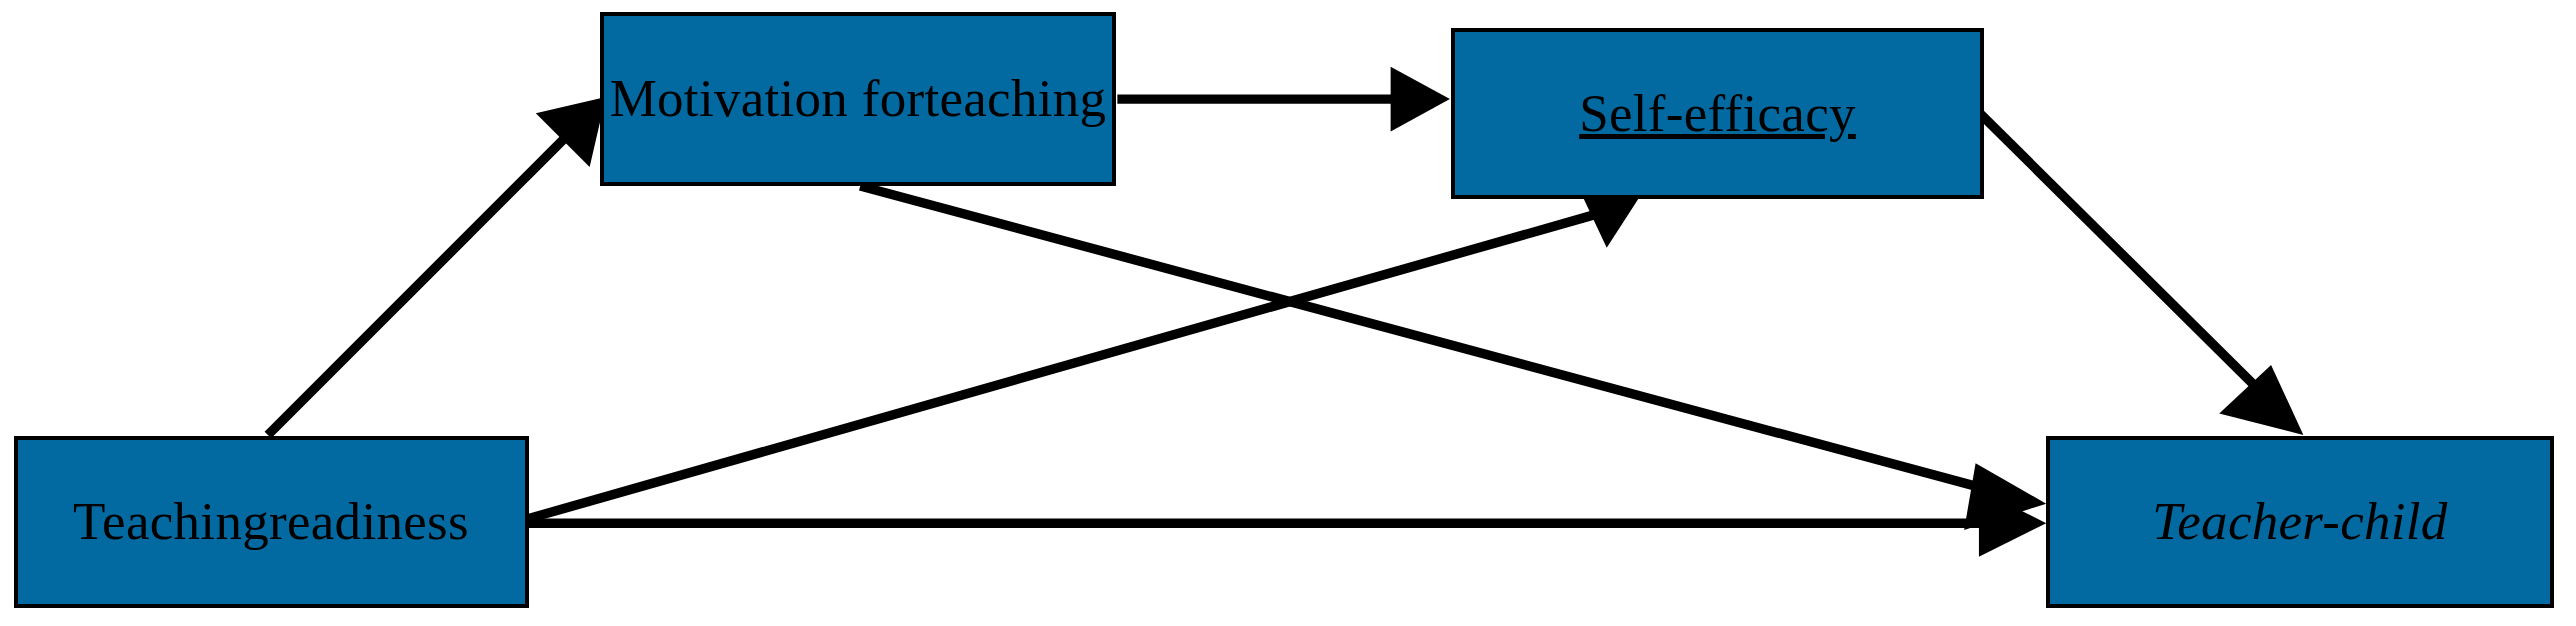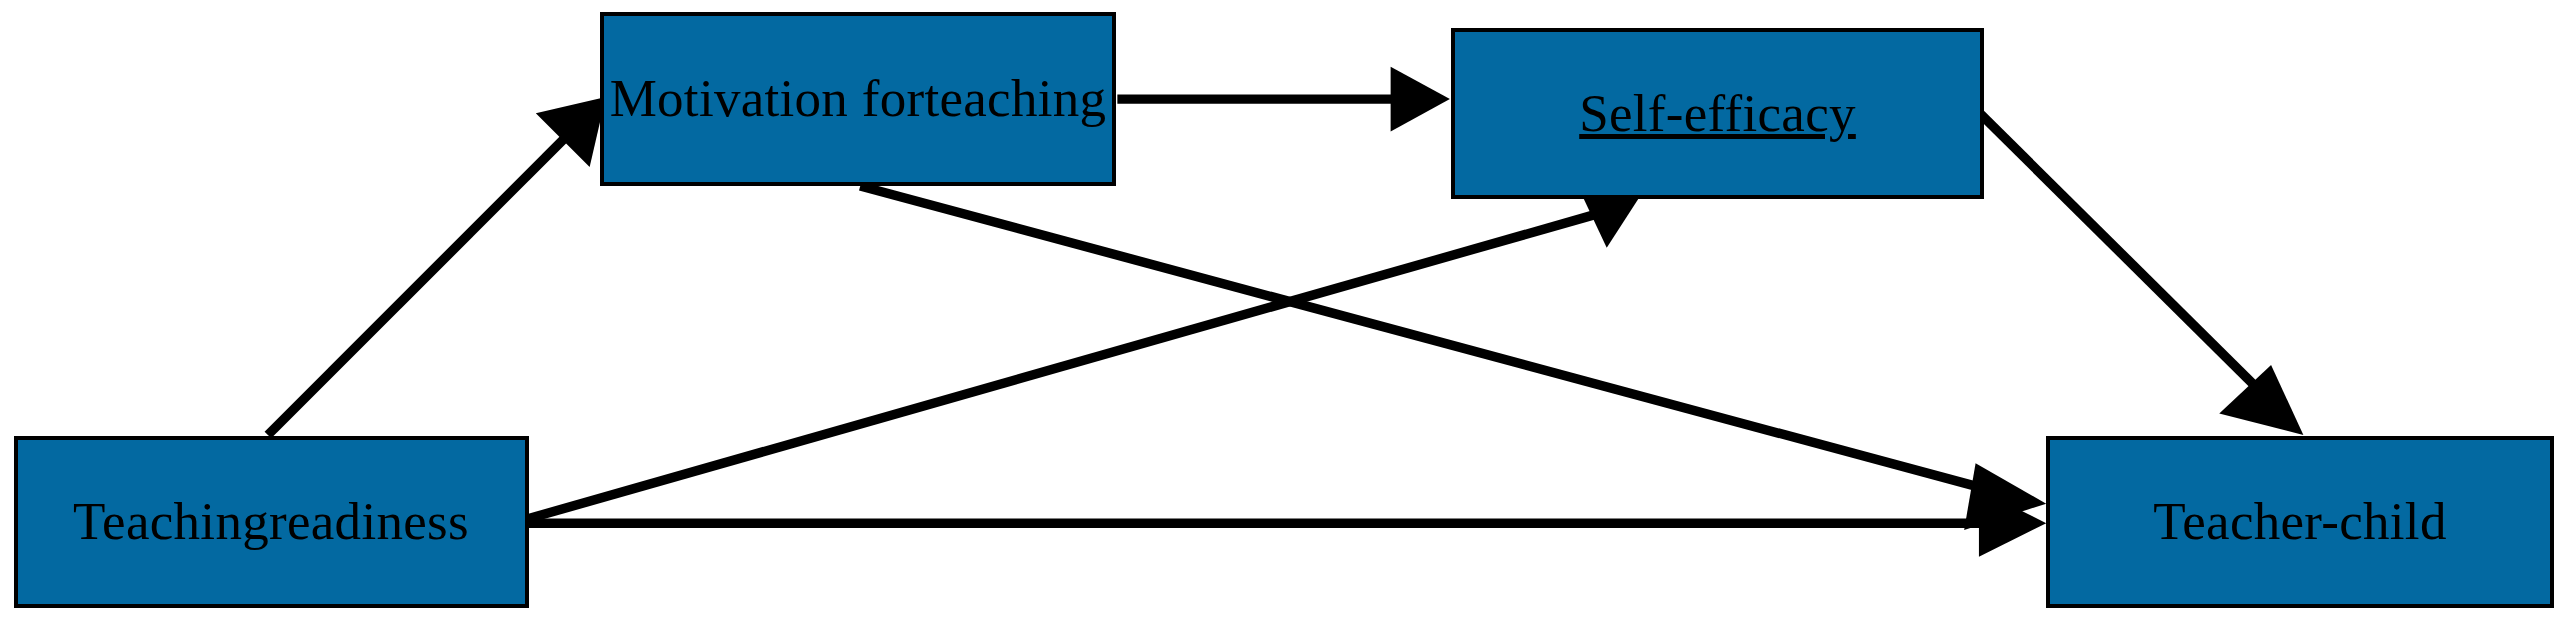--- a/index.html
+++ b/index.html
@@ -42,21 +42,21 @@
     font-size: 53px;
     line-height: 1.12;
     white-space: nowrap;
     text-align: center;
     letter-spacing: 0.3px;
   }
   
   #node-motivation      { left: 600px;  top: 12px;  width: 516px; height: 174px; }
   #node-self-efficacy   { left: 1451px; top: 28px;  width: 533px; height: 171px; text-decoration: underline; }
   #node-teaching-readiness { left: 13.5px;   top: 436px; width: 515px; height: 172px; }
-  #node-teacher-child   { left: 2046px; top: 436px; width: 508px; height: 172px; }
+  #node-teacher-child   { left: 2046px; top: 436px; width: 508px; height: 172px; font-style: italic; }
 </style>
 </head>
 <body>
 
 <div id="diagram-root">
 
   <svg id="edge-layer" viewBox="0 0 3827 931" width="2576" height="627" xmlns="http://www.w3.org/2000/svg" aria-hidden="true">
 
     <g>
       <line x1="398" y1="646" x2="858" y2="186" stroke="#000000" stroke-width="14"></line>

